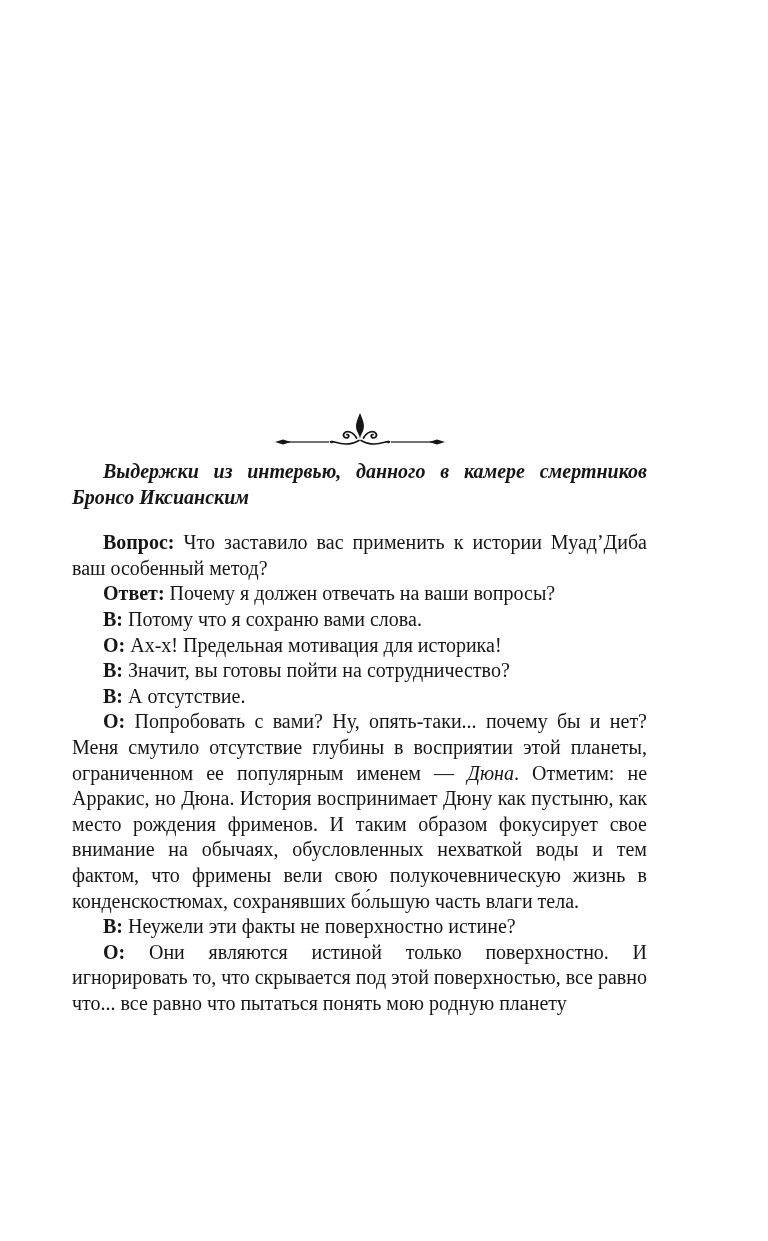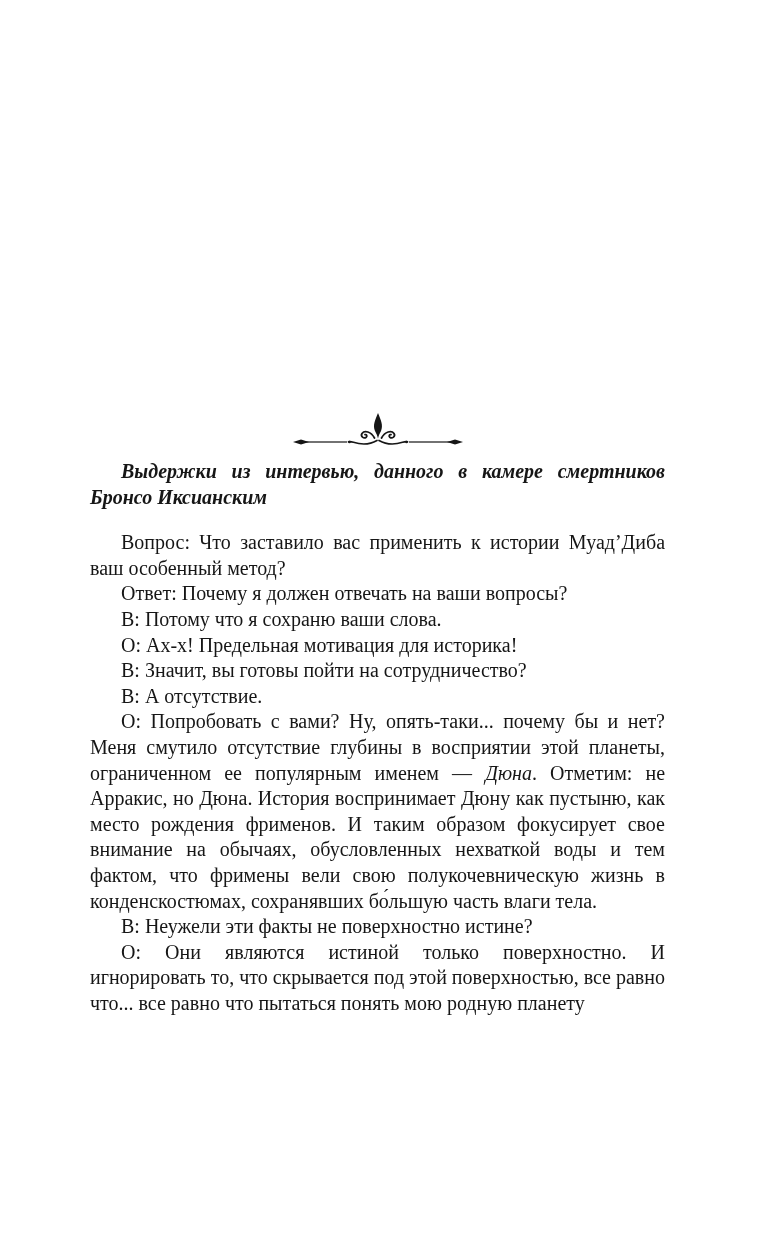--- a/index.html
+++ b/index.html
@@ -8,21 +8,21 @@
     width: 768px;
     height: 1241px;
     background: #ffffff;
     overflow: hidden;
     font-family: "Liberation Serif", serif;
     color: #161616;
   }
   .content {
     position: absolute;
     top: 412px;
-    left: 90px;
+    left: 72px;
     width: 575px;
   }
   .ornament {
     display: block;
     margin: 0 auto;
   }
   .epigraph {
     font-size: 20px;
     line-height: 25.6px;
     font-weight: bold;
@@ -31,21 +31,21 @@
     text-align: justify;
     margin: 9px 0 20px 0;
   }
   .dialogue p {
     margin: 0;
     font-size: 20px;
     line-height: 25.6px;
     text-indent: 31px;
     text-align: justify;
   }
-  .speaker { font-weight: normal; }
+  .speaker { font-weight: bold; }
   .term { font-style: italic; }
 </style>
 </head>
 <body>
 
 <div class="page">
   <div class="content">
 
     <svg class="ornament" width="172" height="38" viewBox="0 0 172 38" aria-hidden="true">
       <g fill="#161616" stroke="none">
@@ -63,21 +63,21 @@
         <path fill="none" stroke="#161616" stroke-width="1.7" stroke-linecap="round" d="M-1 28.5 C -8 32.5 -16 33 -24.5 30.3 C -27 29.5 -28.3 29.2 -29.5 29.8"></path>
         <path fill="none" stroke="#161616" stroke-width="1.7" stroke-linecap="round" d="M1 28.5 C 8 32.5 16 33 24.5 30.3 C 27 29.5 28.3 29.2 29.5 29.8"></path>
       </g>
     </svg>
 
     <div class="epigraph">Выдержки из интервью, данного в камере смертников Бронсо Иксианским</div>
 
     <div class="dialogue">
       <p><span class="speaker">Вопрос:</span> <span>Что заставило вас применить к истории Муад’Диба ваш особенный метод?</span></p>
       <p><span class="speaker">Ответ:</span> <span>Почему я должен отвечать на ваши вопросы?</span></p>
-      <p><span class="speaker">В:</span> <span>Потому что я сохраню ваши слова.</span></p>
+      <p><span class="speaker">В:</span> <span>Потому что я сохраню вами слова.</span></p>
       <p><span class="speaker">О:</span> <span>Ах-х! Предельная мотивация для историка!</span></p>
       <p><span class="speaker">В:</span> <span>Значит, вы готовы пойти на сотрудничество?</span></p>
       <p><span class="speaker">В:</span> <span>А отсутствие.</span></p>
       <p><span class="speaker">О:</span> <span>Попробовать с вами? Ну, опять-таки... почему бы и нет? Меня смутило отсутствие глубины в восприятии этой планеты, ограниченном ее популярным именем —</span> <span class="term">Дюна</span><span>. Отметим: не Арракис, но Дюна. История воспринимает Дюну как пустыню, как место рождения фрименов. И таким образом фокусирует свое внимание на обычаях, обусловленных нехваткой воды и тем фактом, что фримены вели свою полукочевническую жизнь в конденскостюмах, сохранявших бо́льшую часть влаги тела.</span></p>
       <p><span class="speaker">В:</span> <span>Неужели эти факты не поверхностно истине?</span></p>
       <p><span class="speaker">О:</span> <span>Они являются истиной только поверхностно. И игнорировать то, что скрывается под этой поверхностью, все равно что... все равно что пытаться понять мою родную планету</span></p>
     </div>
 
   </div>
 </div>

